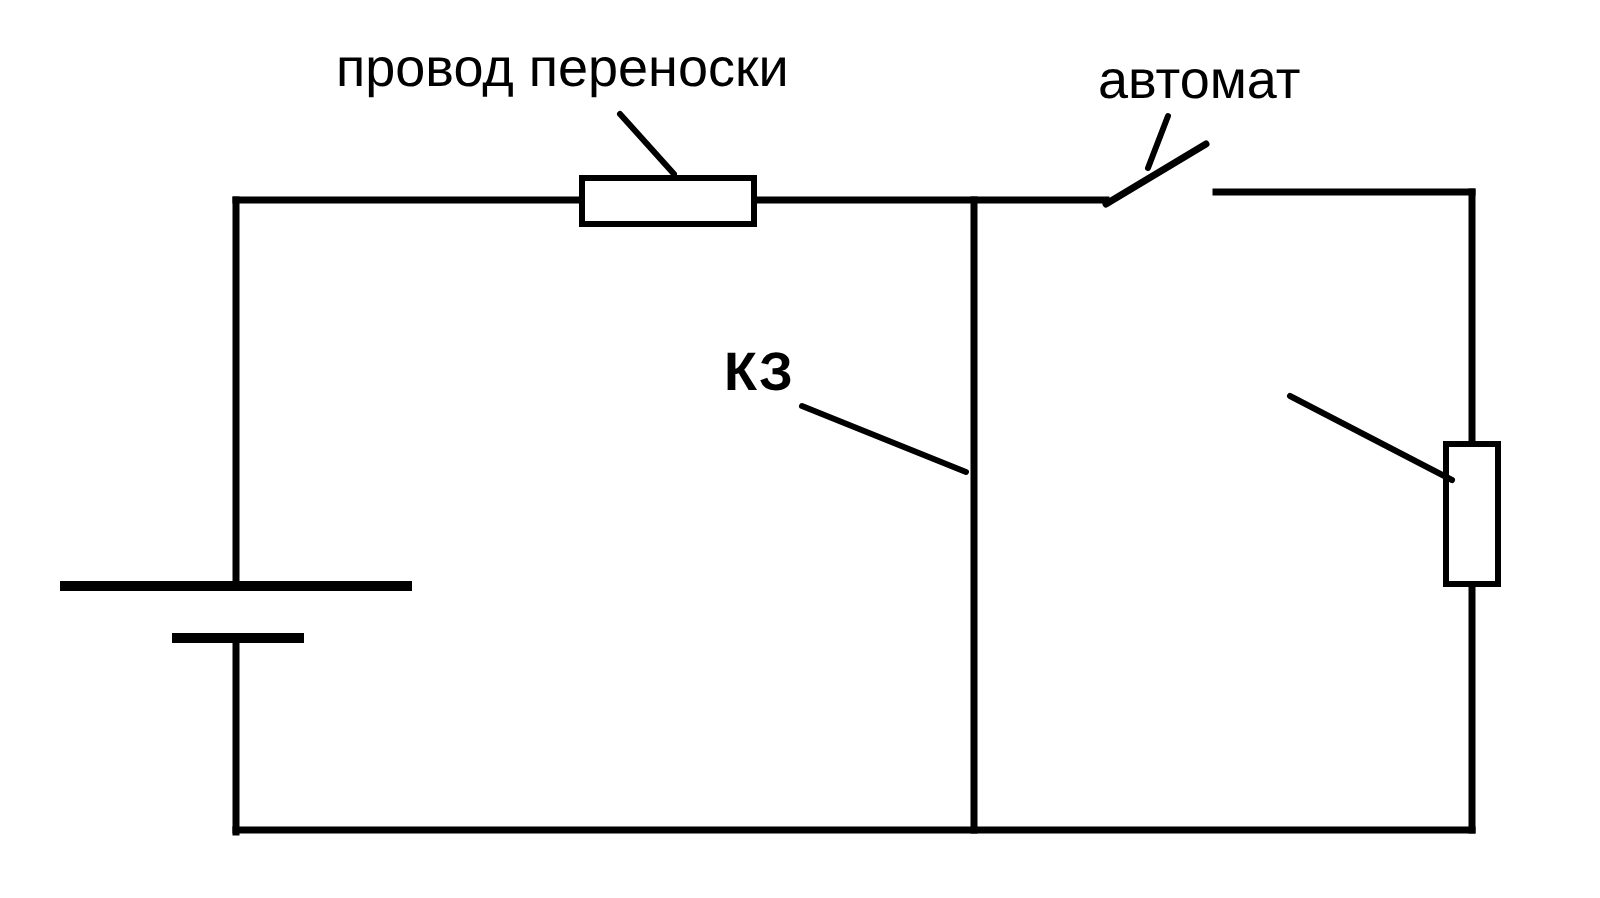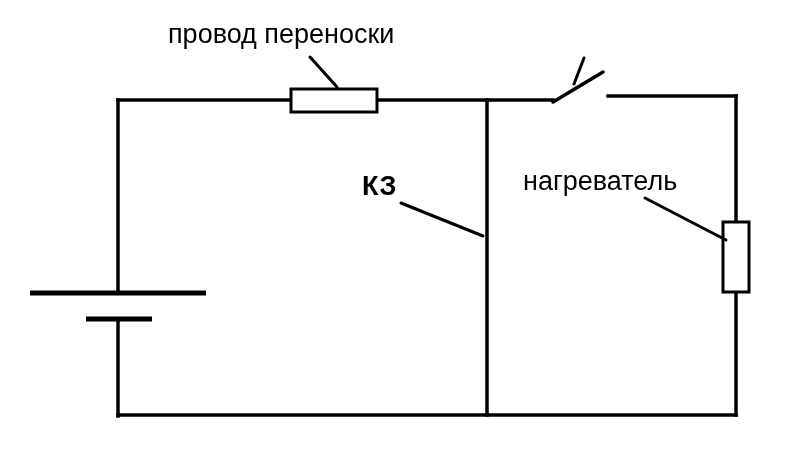--- a/index.html
+++ b/index.html
@@ -71,18 +71,18 @@
     <g stroke="#000000" stroke-width="3" stroke-linecap="round">
       <line x1="310" y1="57" x2="337" y2="87"></line>
       <line x1="584" y1="58" x2="574" y2="84"></line>
       <line x1="401" y1="203" x2="483" y2="236"></line>
       <line x1="645" y1="198" x2="726" y2="240"></line>
     </g>
   </svg>
 
   <div class="label label-extension-cord">провод переноски</div>
 
+  <div class="label label-breaker">автомат</div>
 
   <div class="label label-short-circuit">КЗ</div>
 
-  <div class="label label-heater">нагреватель</div>
 
 </div>
 
 </body></html>

